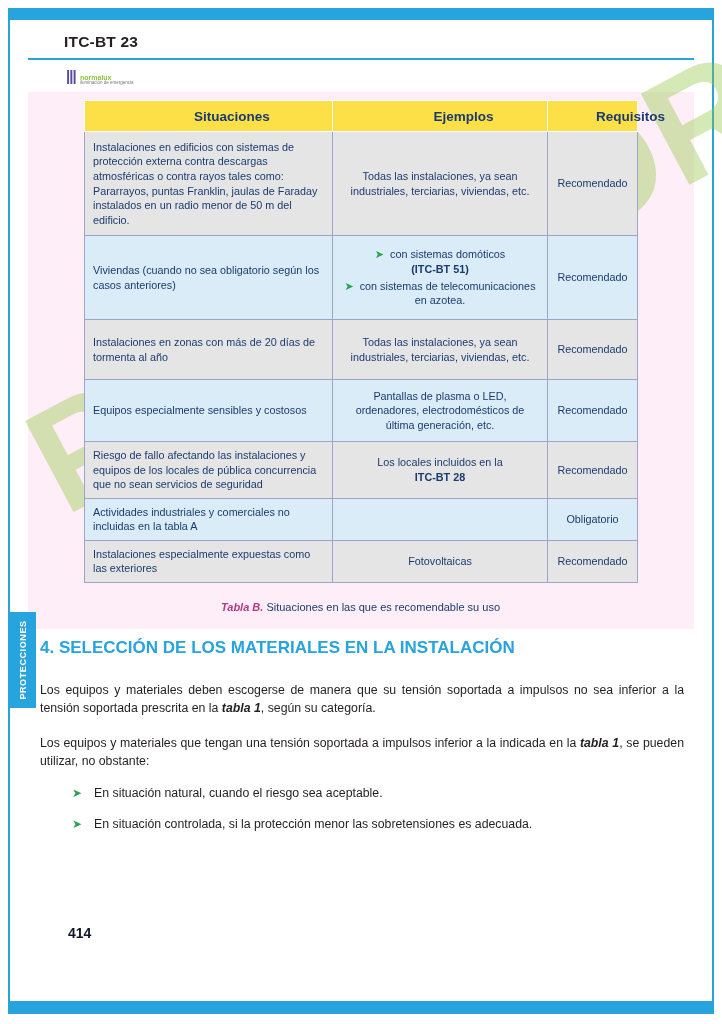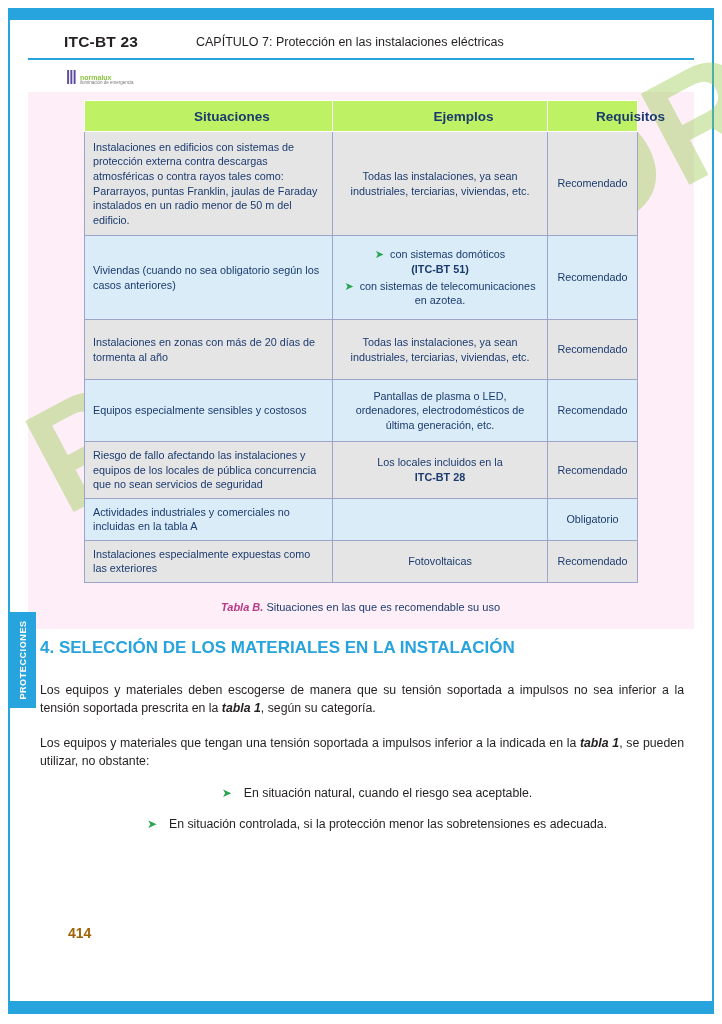--- a/index.html
+++ b/index.html
@@ -132,21 +132,21 @@
     width: 553px;
     border-collapse: collapse;
     z-index: 6;
     table-layout: fixed;
   }
   .tbl th, .tbl td {
     border: 1px solid #9ea4c8;
     vertical-align: middle;
   }
   .tbl thead th {
-    background: #bef264;
+    background: #fde047;
     color: #1b3b6f;
     font-size: 13.5px;
     font-weight: bold;
     text-align: center;
     height: 28px;
     border-color: #ffffff;
     padding-left: 48px;
   }
   .col-sit { width: 248px; }
   .col-ej  { width: 215px; }
@@ -232,50 +232,48 @@
   #para1 { top: 682px; }
   #para2 { top: 735px; }
 
   .bullet {
     position: absolute;
     left: 72px;
     width: 610px;
     font-size: 12.3px;
     color: #231f20;
     z-index: 6;
-    text-align: center;
   }
   #bullet1 { top: 786px; }
   #bullet2 { top: 817px; }
   .bullet .arrow {
     color: #2aa44f;
     font-size: 12px;
     margin-right: 12px;
   }
 
   .page-number {
     position: absolute;
     left: 68px; top: 925px;
     font-size: 14px;
     font-weight: bold;
-    color: #a16207;
+    color: #0f172a;
     z-index: 6;
   }
 </style>
 </head>
 <body>
 
 <div class="page-top-bar"></div>
 <div class="page-bottom-bar"></div>
 <div class="page-left-rule"></div>
 <div class="page-right-rule"></div>
 
 <div class="header">
   <div class="header-code">ITC-BT 23</div>
-  <div class="header-title">CAPÍTULO 7: Protección en las instalaciones eléctricas</div>
   <div class="header-rule"></div>
 </div>
 
 <div class="logo">
   <div class="l-bars">|||</div>
   <div class="l-word">normalux</div>
   <div class="l-sub">iluminación de emergencia</div>
 </div>
 
 <div class="table-block"></div>

